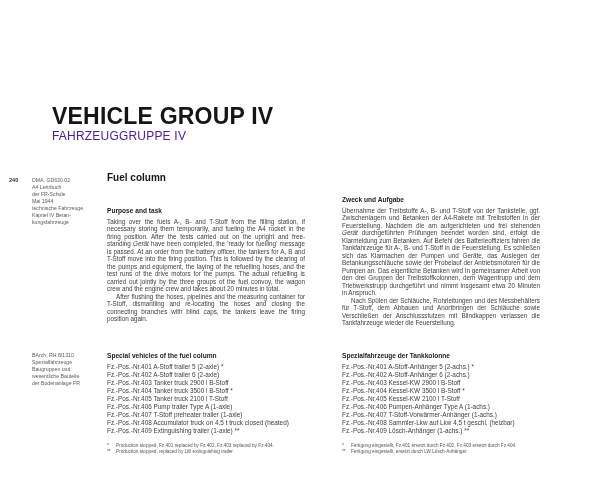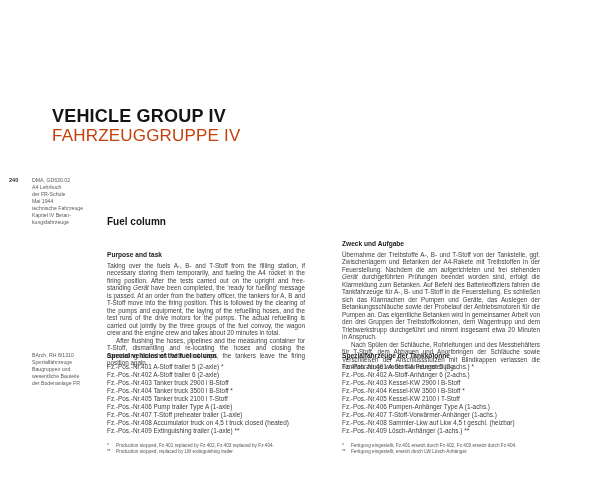--- a/index.html
+++ b/index.html
@@ -9,25 +9,25 @@
     height: 488px;
     background: #ffffff;
     font-family: "Liberation Sans", sans-serif;
     color: #3d3d3d;
     overflow: hidden;
   }
 
   
   .chapter-header { position: absolute; left: 52px; top: 106px; }
   .chapter-title-en {
-    font-size: 18px; font-weight: 700; color: #151515;
+    font-size: 23px; font-weight: 700; color: #151515;
     letter-spacing: 0.2px; line-height: 20px; margin: 0;
   }
   .chapter-title-de {
-    font-size: 17px; font-weight: 400; color: #c2410c;
+    font-size: 12px; font-weight: 400; color: #4c1d95;
     letter-spacing: 0.2px; line-height: 20px; margin: 0;
   }
 
   
   .page-number {
     position: absolute; left: 9px; top: 177px;
     font-size: 5.6px; font-weight: 700; color: #333;
   }
   .margin-note {
     position: absolute; left: 32px; width: 70px;
@@ -38,21 +38,21 @@
 
   
   .col { position: absolute; top: 172px; width: 214px; height: 300px; }
   .col-en { left: 107px; }
   .col-de { left: 342px; }
 
   .col-heading {
     font-size: 10px; font-weight: 700; color: #161616;
     margin: 0 0 0 0; line-height: 11px;
   }
-  .section-intro { position: absolute; top: 0; left: 0; right: 16px; margin-top: 44px; }
+  .section-intro { position: absolute; top: 0; left: 0; right: 16px; }
   .sub-heading {
     font-size: 6.6px; font-weight: 700; color: #222;
     margin: 24px 0 2.5px 0; line-height: 8px;
   }
   .body-text {
     font-size: 6.3px; line-height: 7.5px; color: #3d3d3d;
     text-align: justify; margin: 0;
   }
   .body-text .em { font-style: italic; }
   .para-indent { text-indent: 9px; }

